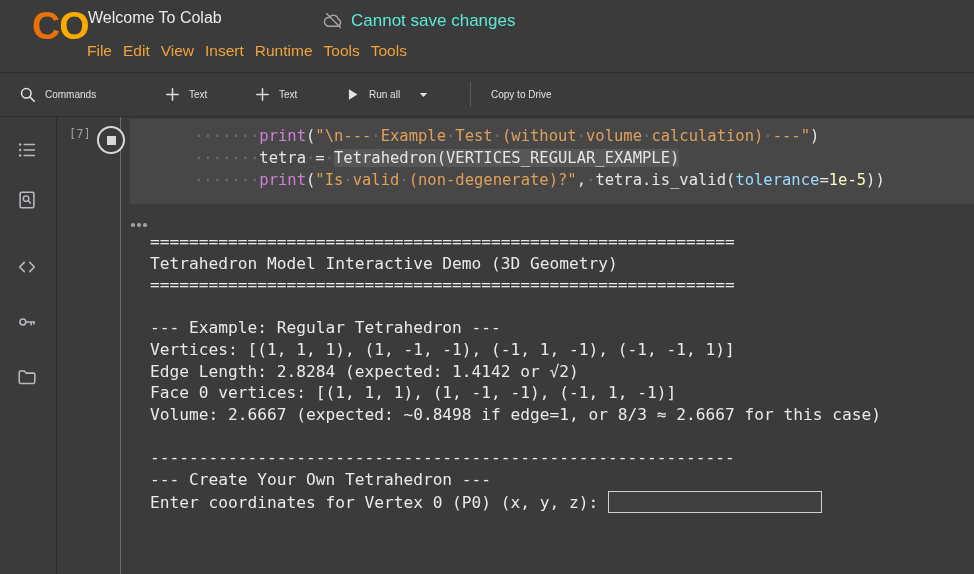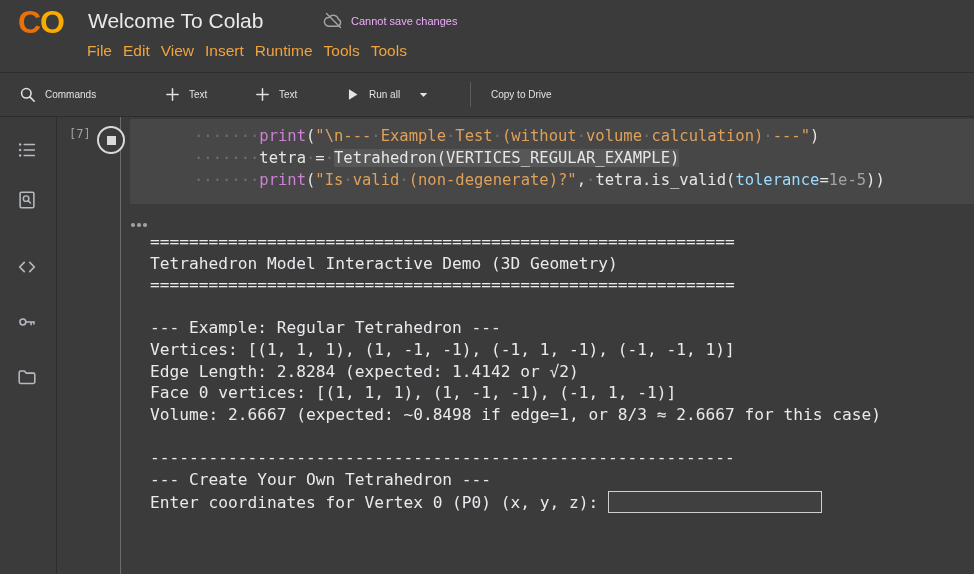--- a/index.html
+++ b/index.html
@@ -1,26 +1,26 @@
 <!DOCTYPE html>
 <html><head>
 <meta charset="utf-8">
 <style>
   html,body{margin:0;padding:0;background:#2a2a2a;}
   .app{position:relative;width:974px;height:574px;background:#3b3b3b;overflow:hidden;
        font-family:"Liberation Sans",sans-serif;color:#e8eaed;}
 
   
   .header{position:absolute;top:0;left:0;width:100%;height:72px;}
-  .logo{position:absolute;left:18px;top:4px;font-size:32px;font-weight:800;cursor:pointer;letter-spacing:-1px;}
+  .logo{position:absolute;left:32px;top:4px;font-size:39px;font-weight:800;cursor:pointer;letter-spacing:-1px;}
   .logo .lc{color:#E8710A}
   .logo .lo{color:#F9AB00}
-  .title{position:absolute;left:88px;top:9px;font-size:21px;color:#e8eaed;cursor:pointer;}
+  .title{position:absolute;left:88px;top:9px;font-size:16px;color:#e8eaed;cursor:pointer;}
   .save-status{position:absolute;left:323px;top:10px;display:flex;align-items:center;gap:7px;
-               color:#f0abfc;font-size:11px;cursor:pointer;}
+               color:#5eead4;font-size:17px;cursor:pointer;}
   .menubar{position:absolute;left:87px;top:42px;display:flex;gap:11px;font-size:15.5px;}
   .menu-item{color:#efa43d;cursor:pointer;}
 
   .hdiv{position:absolute;left:0;width:100%;height:1px;background:#2d2d2d;}
 
   
   .toolbar{position:absolute;top:73px;left:0;width:100%;height:43px;}
   .tb-group{position:absolute;top:0;height:43px;display:flex;align-items:center;gap:8px;
             font-size:10px;font-weight:500;color:#e1e3e6;cursor:pointer;white-space:nowrap;}
   .tb-vdiv{position:absolute;left:470px;top:9px;width:1px;height:25px;background:#5c5c5c;}
@@ -43,21 +43,21 @@
           font:15.5px/22px "DejaVu Sans Mono",monospace;}
   .code-line{white-space:pre;}
   .tk-ws{color:#6f6f6f;}
   .tk-kw{color:#cd80d6;}
   .tk-str{color:#dfa15a;}
   .tk-pl{color:#e6e6e6;}
   .tk-id{color:#e6e6e6;}
   .tk-op{color:#e6e6e6;}
   .tk-const{color:#e5e5e5;}
   .tk-param{color:#9cdcfe;}
-  .tk-num{color:#a3a3a3;}
+  .tk-num{color:#fef9c3;}
   .tk-hl{background:rgba(255,255,255,.09);}
 
   
   .output-dots{position:absolute;left:131px;top:223px;display:flex;gap:2.5px;cursor:pointer;}
   .output-dots i{width:3.5px;height:3.5px;border-radius:50%;background:#9aa0a6;}
   .output{position:absolute;left:150px;top:231px;margin:0;white-space:pre;
           font:16.2px/21.6px "DejaVu Sans Mono",monospace;color:#e8eaed;}
   .prompt-row{position:absolute;left:150px;top:491px;display:flex;align-items:center;gap:10px;
               font:16.2px "DejaVu Sans Mono",monospace;color:#e8eaed;white-space:pre;}
   .prompt-input{width:204px;height:20px;background:#404040;border:1px solid #cfcfcf;

